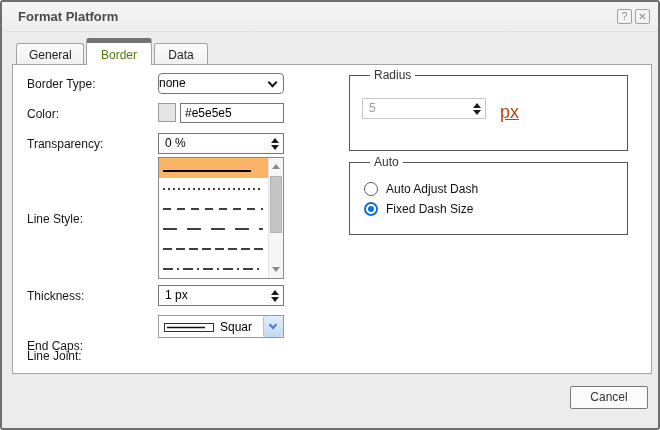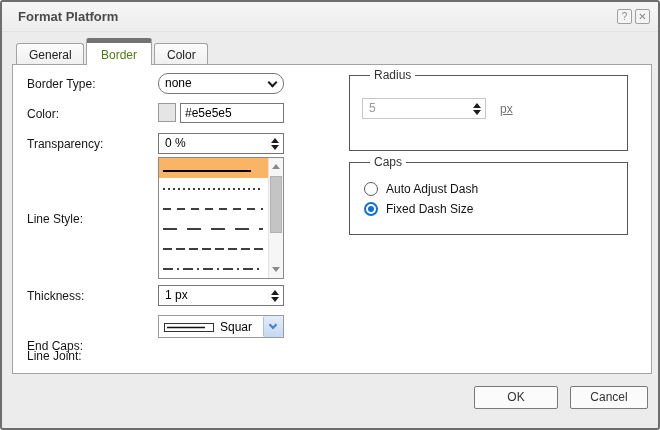--- a/index.html
+++ b/index.html
@@ -31,21 +31,21 @@
   
   .panel { position:absolute; left:10px; top:62px; width:640px; height:310px;
     background:#ffffff; border:1px solid #a3a3a3; z-index:2; }
 
   .lbl { position:absolute; font-size:12px; color:#151515; }
 
   .ctl { position:absolute; left:145px; width:126px; background:#fff;
     border:1px solid #767676; font-size:12px; color:#000; }
 
   
-  .select { height:21px; line-height:19px; padding-left:6px; border-radius:10px; }
+  .select { height:21px; line-height:19px; padding-left:0; border-radius:4px; }
   .chev { position:absolute; right:7px; top:5px; width:7px; height:7px;
     border-right:2px solid #1a1a1a; border-bottom:2px solid #1a1a1a; transform:rotate(45deg); }
 
   
   .swatch { position:absolute; left:145px; width:18px; height:19px; border:1px solid #9a9a9a; }
   .color-input { height:20px; line-height:18px; padding-left:4px; left:167px; width:104px; }
 
   
   .spin { height:21px; line-height:19px; padding-left:6px; }
   .spin-arrows { position:absolute; right:4px; top:3px; width:9px; height:14px; }
@@ -80,21 +80,21 @@
   .dd-btn .bchev { position:absolute; left:6px; top:6px; width:6px; height:6px;
     border-right:2px solid #4a7ed0; border-bottom:2px solid #4a7ed0; transform:rotate(45deg); }
 
   
   .group { position:absolute; left:336px; width:279px; border:1px solid #555;
     background:#fff; }
   .group-radius { top:10px; height:76px; }
   .group-dash { top:97px; height:73px; }
   .legend { position:absolute; left:20px; top:-8px; background:#fff; padding:0 4px;
     font-size:12px; color:#333; }
-  .unit { position:absolute; font-size:12px; color:#737373;text-decoration:underline; }
+  .unit { position:absolute; font-size:18px; color:#c2410c;text-decoration:underline; }
 
   
   .radio-row { position:absolute; left:14px; height:16px; display:flex; align-items:flex-end; }
   .radio { width:14px; height:14px; border:1.5px solid #5a5a5a; border-radius:50%;
     background:#fff; position:relative; flex:0 0 14px; }
   .radio.checked { border:2px solid #0d6fd8; }
   .radio.checked::after { content:""; position:absolute; left:2px; top:2px;
     width:6px; height:6px; border-radius:50%; background:#0d6fd8; }
   .radio-lbl { font-size:12px; color:#111; margin-left:8px; }
 
@@ -111,21 +111,21 @@
 <div class="dialog">
 
   <div class="titlebar">
     <span class="title">Format Platform</span>
     <span class="tb-btn tb-help">?</span>
     <span class="tb-btn tb-close">✕</span>
   </div>
 
   <div class="tab tab-general">General</div>
   <div class="tab tab-border active">Border</div>
-  <div class="tab tab-data">Color</div>
+  <div class="tab tab-data">Data</div>
 
   <div class="panel">
 
     <span class="lbl" style="left:14px; top:12px;">Border Type:</span>
     <div class="ctl select" style="top:8px;">
       <span>none</span>
       <span class="chev"></span>
     </div>
 
     <span class="lbl" style="left:14px; top:42px;">Color:</span>
@@ -211,29 +211,28 @@
         <span>5</span>
         <span class="spin-arrows">
             <span class="tri-up"></span>
             <span class="tri-dn"></span>
           </span>
       </div>
       <span class="unit" style="left:150px; top:26px;">px</span>
     </fieldset>
 
     <fieldset class="group group-dash">
-      <span class="legend">Caps</span>
+      <span class="legend">Auto</span>
       <div class="radio-row" style="top:17px;">
         <span class="radio" id="radio-0"></span>
         <span class="radio-lbl">Auto Adjust Dash</span>
       </div>
       <div class="radio-row" style="top:37px;">
         <span class="radio checked" id="radio-1"></span>
         <span class="radio-lbl">Fixed Dash Size</span>
       </div>
     </fieldset>
 
   </div>
 
-  <div class="btn btn-ok">OK</div>
   <div class="btn btn-cancel">Cancel</div>
 
 </div>
 
 </body></html>

